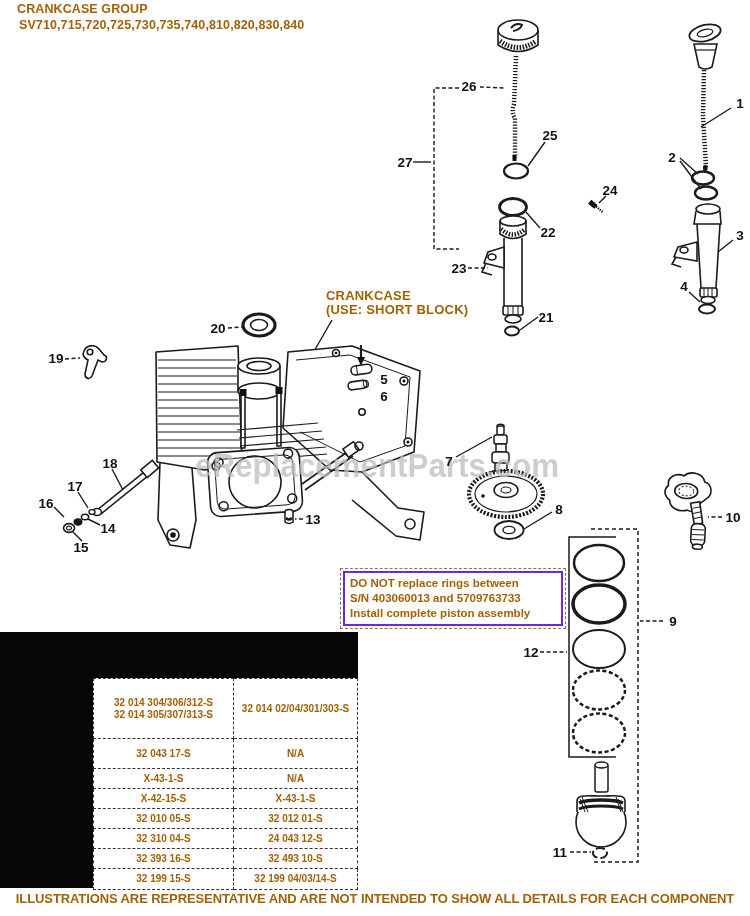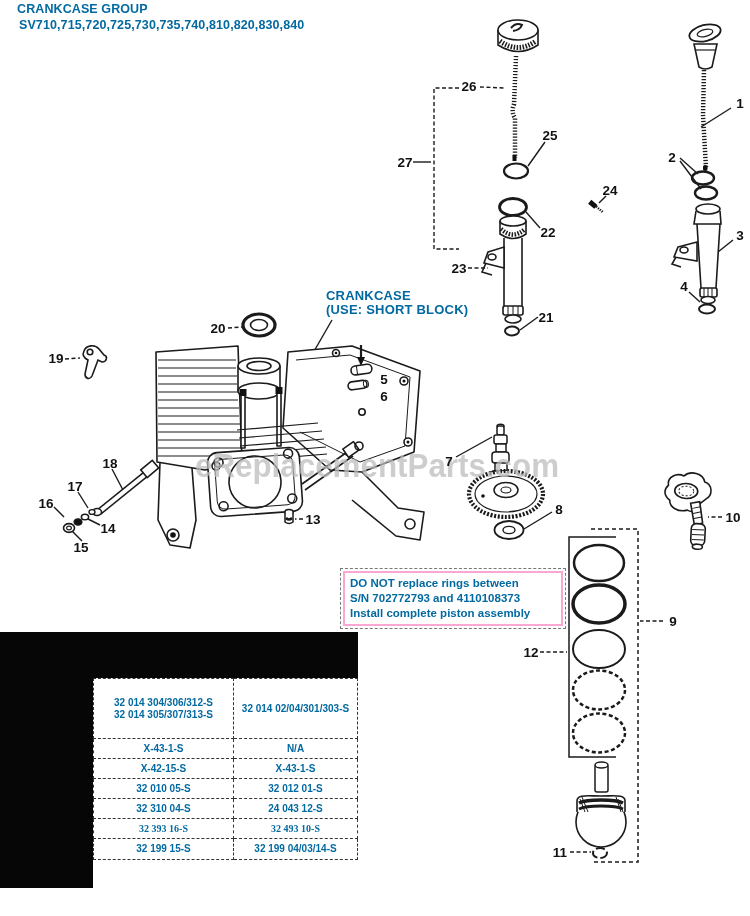--- a/index.html
+++ b/index.html
@@ -1,22 +1,22 @@
 <!DOCTYPE html>
 <html><head>
 <meta charset="utf-8">
 <style>
   html,body{margin:0;padding:0;background:#fff;}
   .page{position:relative;width:750px;height:916px;background:#fff;overflow:hidden;
-        font-family:"Liberation Sans",sans-serif;color:#0369a1;}
+        font-family:"Liberation Sans",sans-serif;color:#a16207;}
   .hdr{position:absolute;left:17px;top:2px;font-weight:bold;font-size:12.5px;line-height:15.5px;letter-spacing:.1px;}
   .hdr .models{display:block;margin-left:2px;}
   svg.art{position:absolute;left:0;top:0;}
   .cclabel{position:absolute;left:326px;top:289px;font-weight:bold;font-size:13px;line-height:14px;letter-spacing:.2px;}
-  .notebox{position:absolute;left:343px;top:571px;width:206px;background:#fff;border:2px solid #f9a8d4;
+  .notebox{position:absolute;left:343px;top:571px;width:206px;background:#fff;border:2px solid #6d28d9;
            outline:1px dashed #777;outline-offset:2px;padding:3px 5px;font-weight:bold;font-size:11.5px;line-height:15px;}
   .blk{position:absolute;background:#060606;}
   .blk-bar{left:0;top:632px;width:358px;height:46px;}
   .blk-col{left:0;top:632px;width:93px;height:256px;}
   table.ptable{position:absolute;left:93px;top:678px;width:264px;border-collapse:collapse;background:#fff;table-layout:fixed;}
   table.ptable td{border:1px dashed #333;font-weight:bold;font-size:10px;text-align:center;vertical-align:middle;padding:0 2px;line-height:12px;}
   .footer{position:absolute;left:0;top:891px;width:750px;text-align:center;font-weight:bold;font-size:13px;letter-spacing:-.1px;}
   .callout{font-family:"Liberation Sans",sans-serif;font-weight:bold;font-size:13.5px;fill:#111;}
   .wm{font-family:"Liberation Sans",sans-serif;font-weight:bold;fill:#bdbdbd;opacity:.75;}
   .ln{stroke:#1b1b1b;stroke-width:1.4;fill:none;}
@@ -318,21 +318,21 @@
       </g>
   </svg>
 
   <div class="cclabel">
     <div>CRANKCASE</div>
     <div>(USE: SHORT BLOCK)</div>
   </div>
 
   <div class="notebox">
     <div>DO NOT replace rings between</div>
-    <div>S/N 702772793 and 4110108373</div>
+    <div>S/N 403060013 and 5709763733</div>
     <div>Install complete piston assembly</div>
   </div>
 
   <div class="blk blk-bar"></div>
   <div class="blk blk-col"></div>
 
   <table class="ptable">
     <colgroup>
         <col style="width:140px">
         <col style="width:124px">
@@ -340,20 +340,28 @@
     <tbody>
         <tr style="height: 60px; margin-top: 32px;">
           <td>
             <div>32 014 304/306/312-S</div>
             <div>32 014 305/307/313-S</div>
           </td>
           <td>
             <div>32 014 02/04/301/303-S</div>
           </td>
         </tr>
+        <tr style="height: 30px;">
+          <td>
+            <div>32 043 17-S</div>
+          </td>
+          <td>
+            <div>N/A</div>
+          </td>
+        </tr>
         <tr style="height: 20px;">
           <td>
             <div>X-43-1-S</div>
           </td>
           <td>
             <div>N/A</div>
           </td>
         </tr>
         <tr style="height: 20px;">
           <td>
@@ -372,32 +380,33 @@
           </td>
         </tr>
         <tr style="height: 20px;">
           <td>
             <div>32 310 04-S</div>
           </td>
           <td>
             <div>24 043 12-S</div>
           </td>
         </tr>
-        <tr style="height: 20px; font-family: Liberation Serif, serif;">
+        <tr style="height: 20px;">
           <td>
             <div>32 393 16-S</div>
           </td>
           <td>
             <div>32 493 10-S</div>
           </td>
         </tr>
         <tr style="height: 21px;">
           <td>
             <div>32 199 15-S</div>
           </td>
           <td>
             <div>32 199 04/03/14-S</div>
           </td>
         </tr>
       </tbody>
   </table>
 
+  <div class="footer">ILLUSTRATIONS ARE REPRESENTATIVE AND ARE NOT INTENDED TO SHOW ALL DETAILS FOR EACH COMPONENT</div>
 </div>
 
 </body></html>

